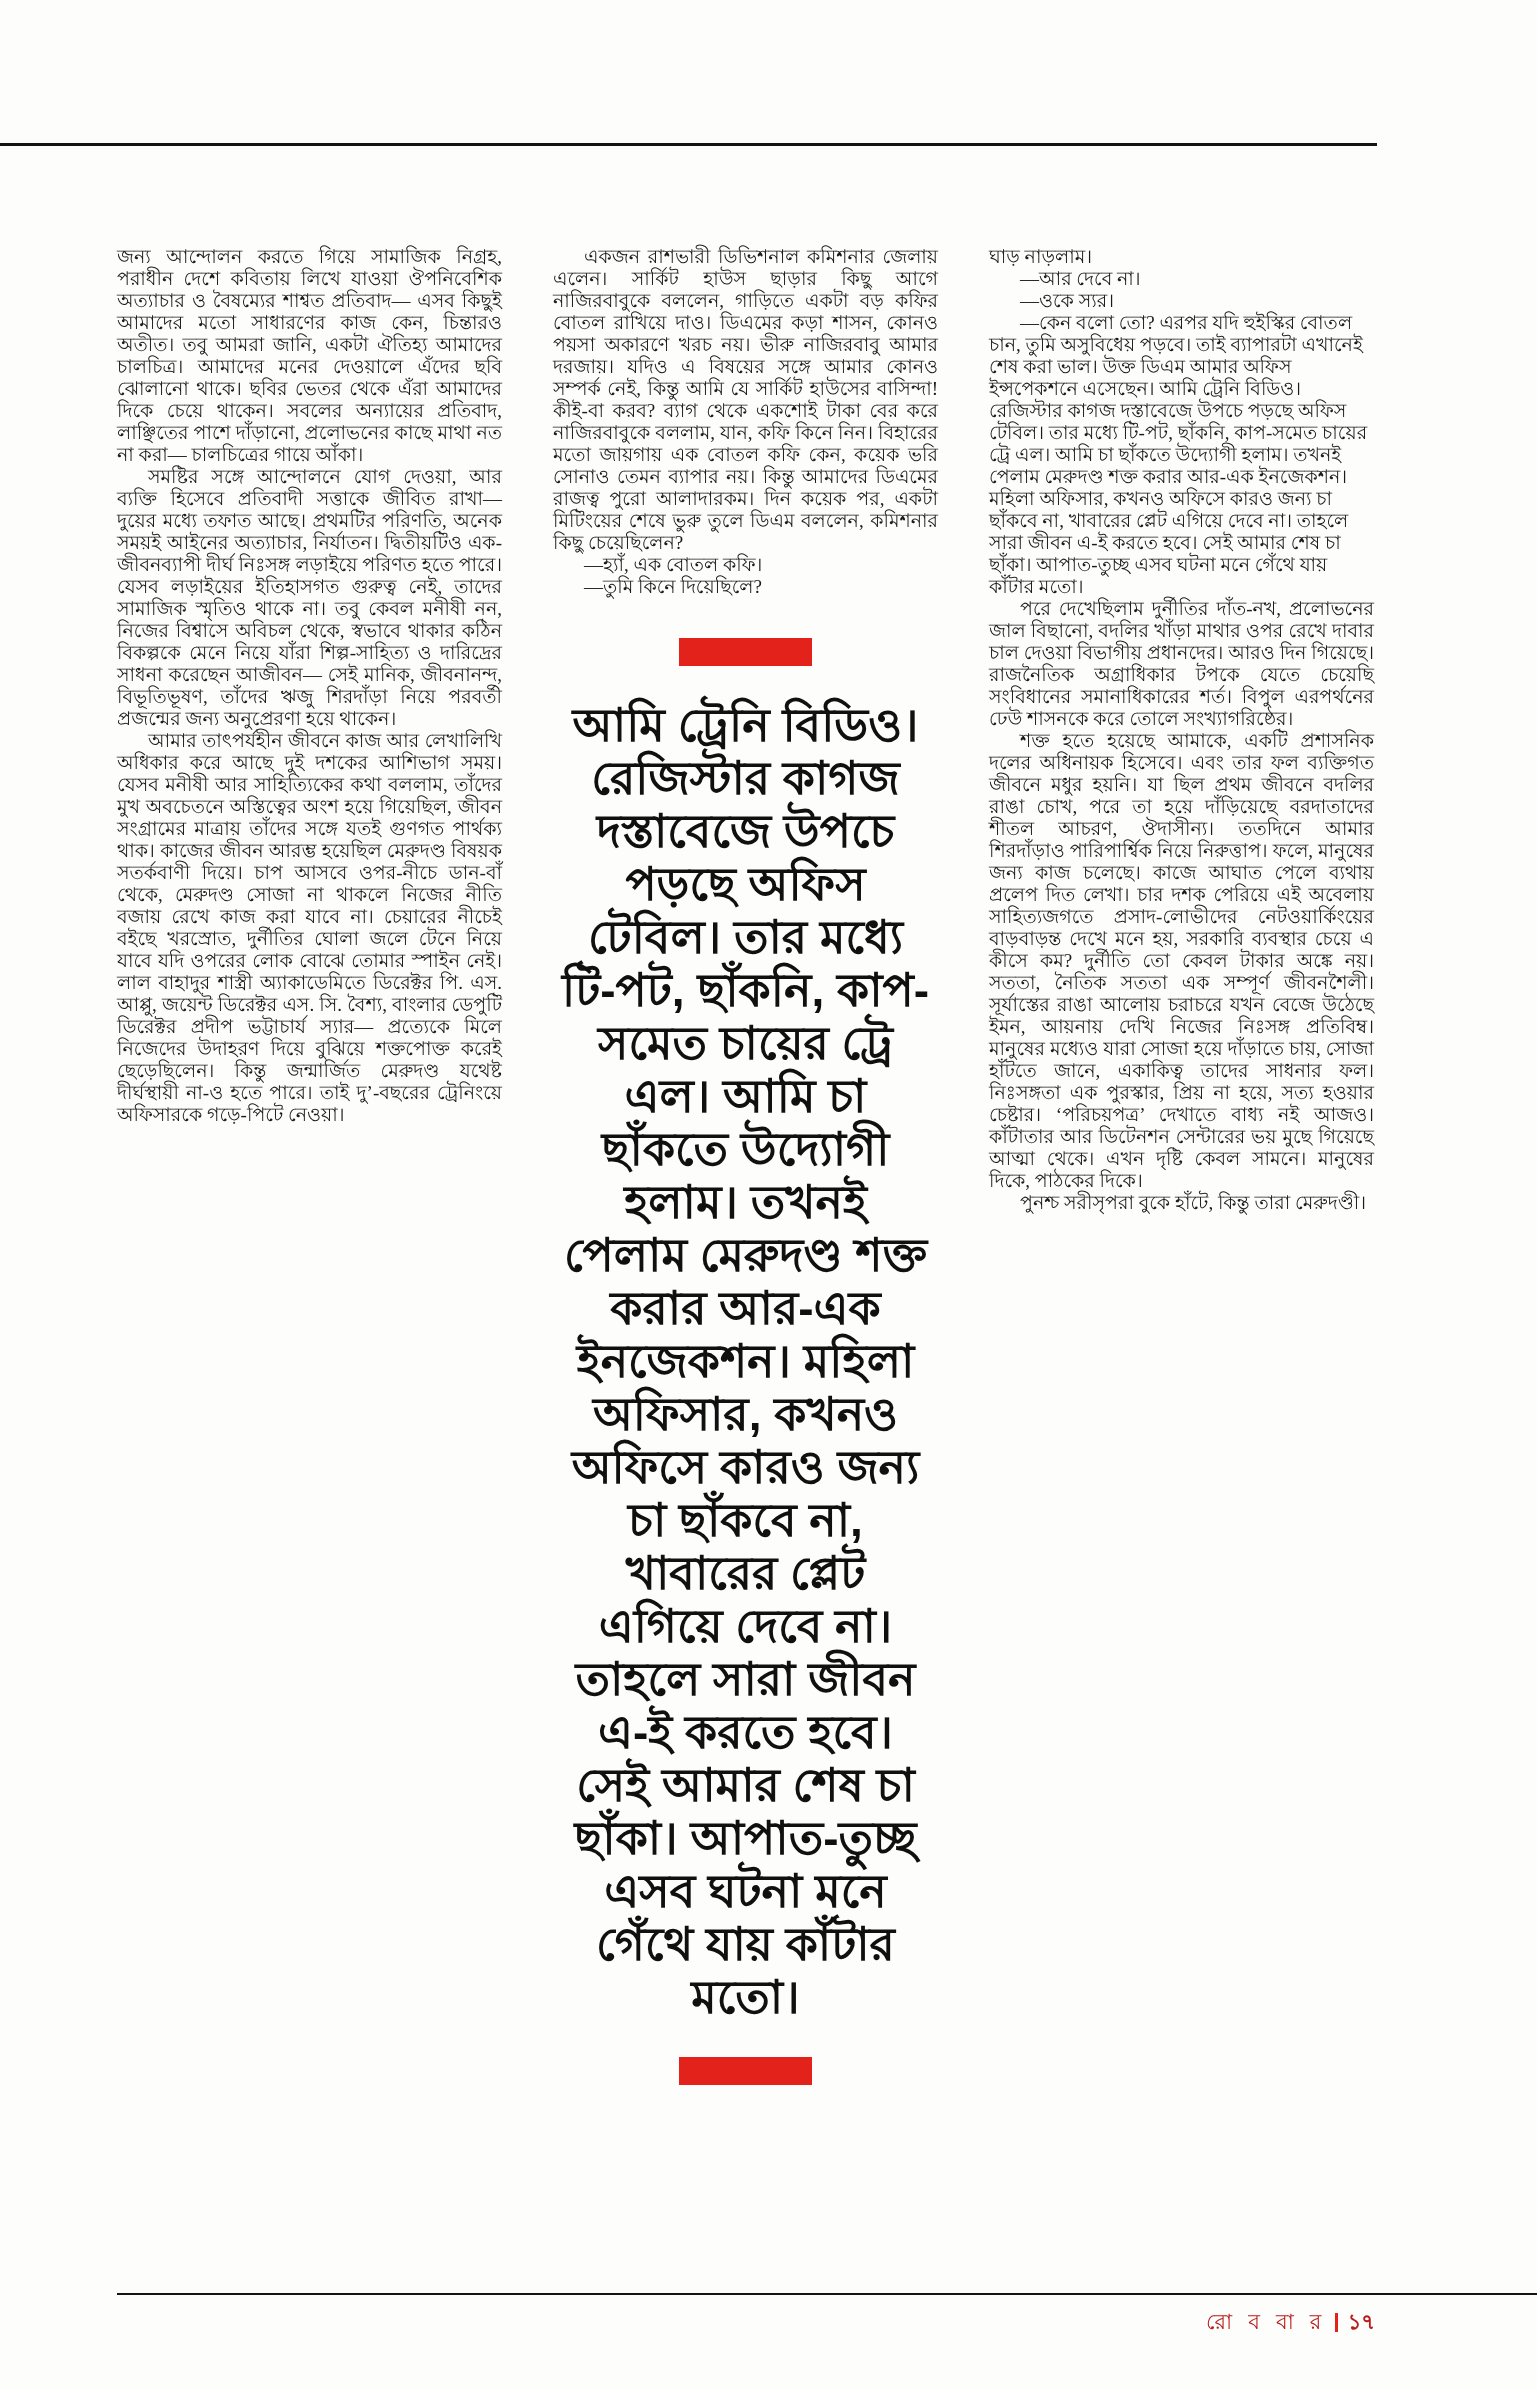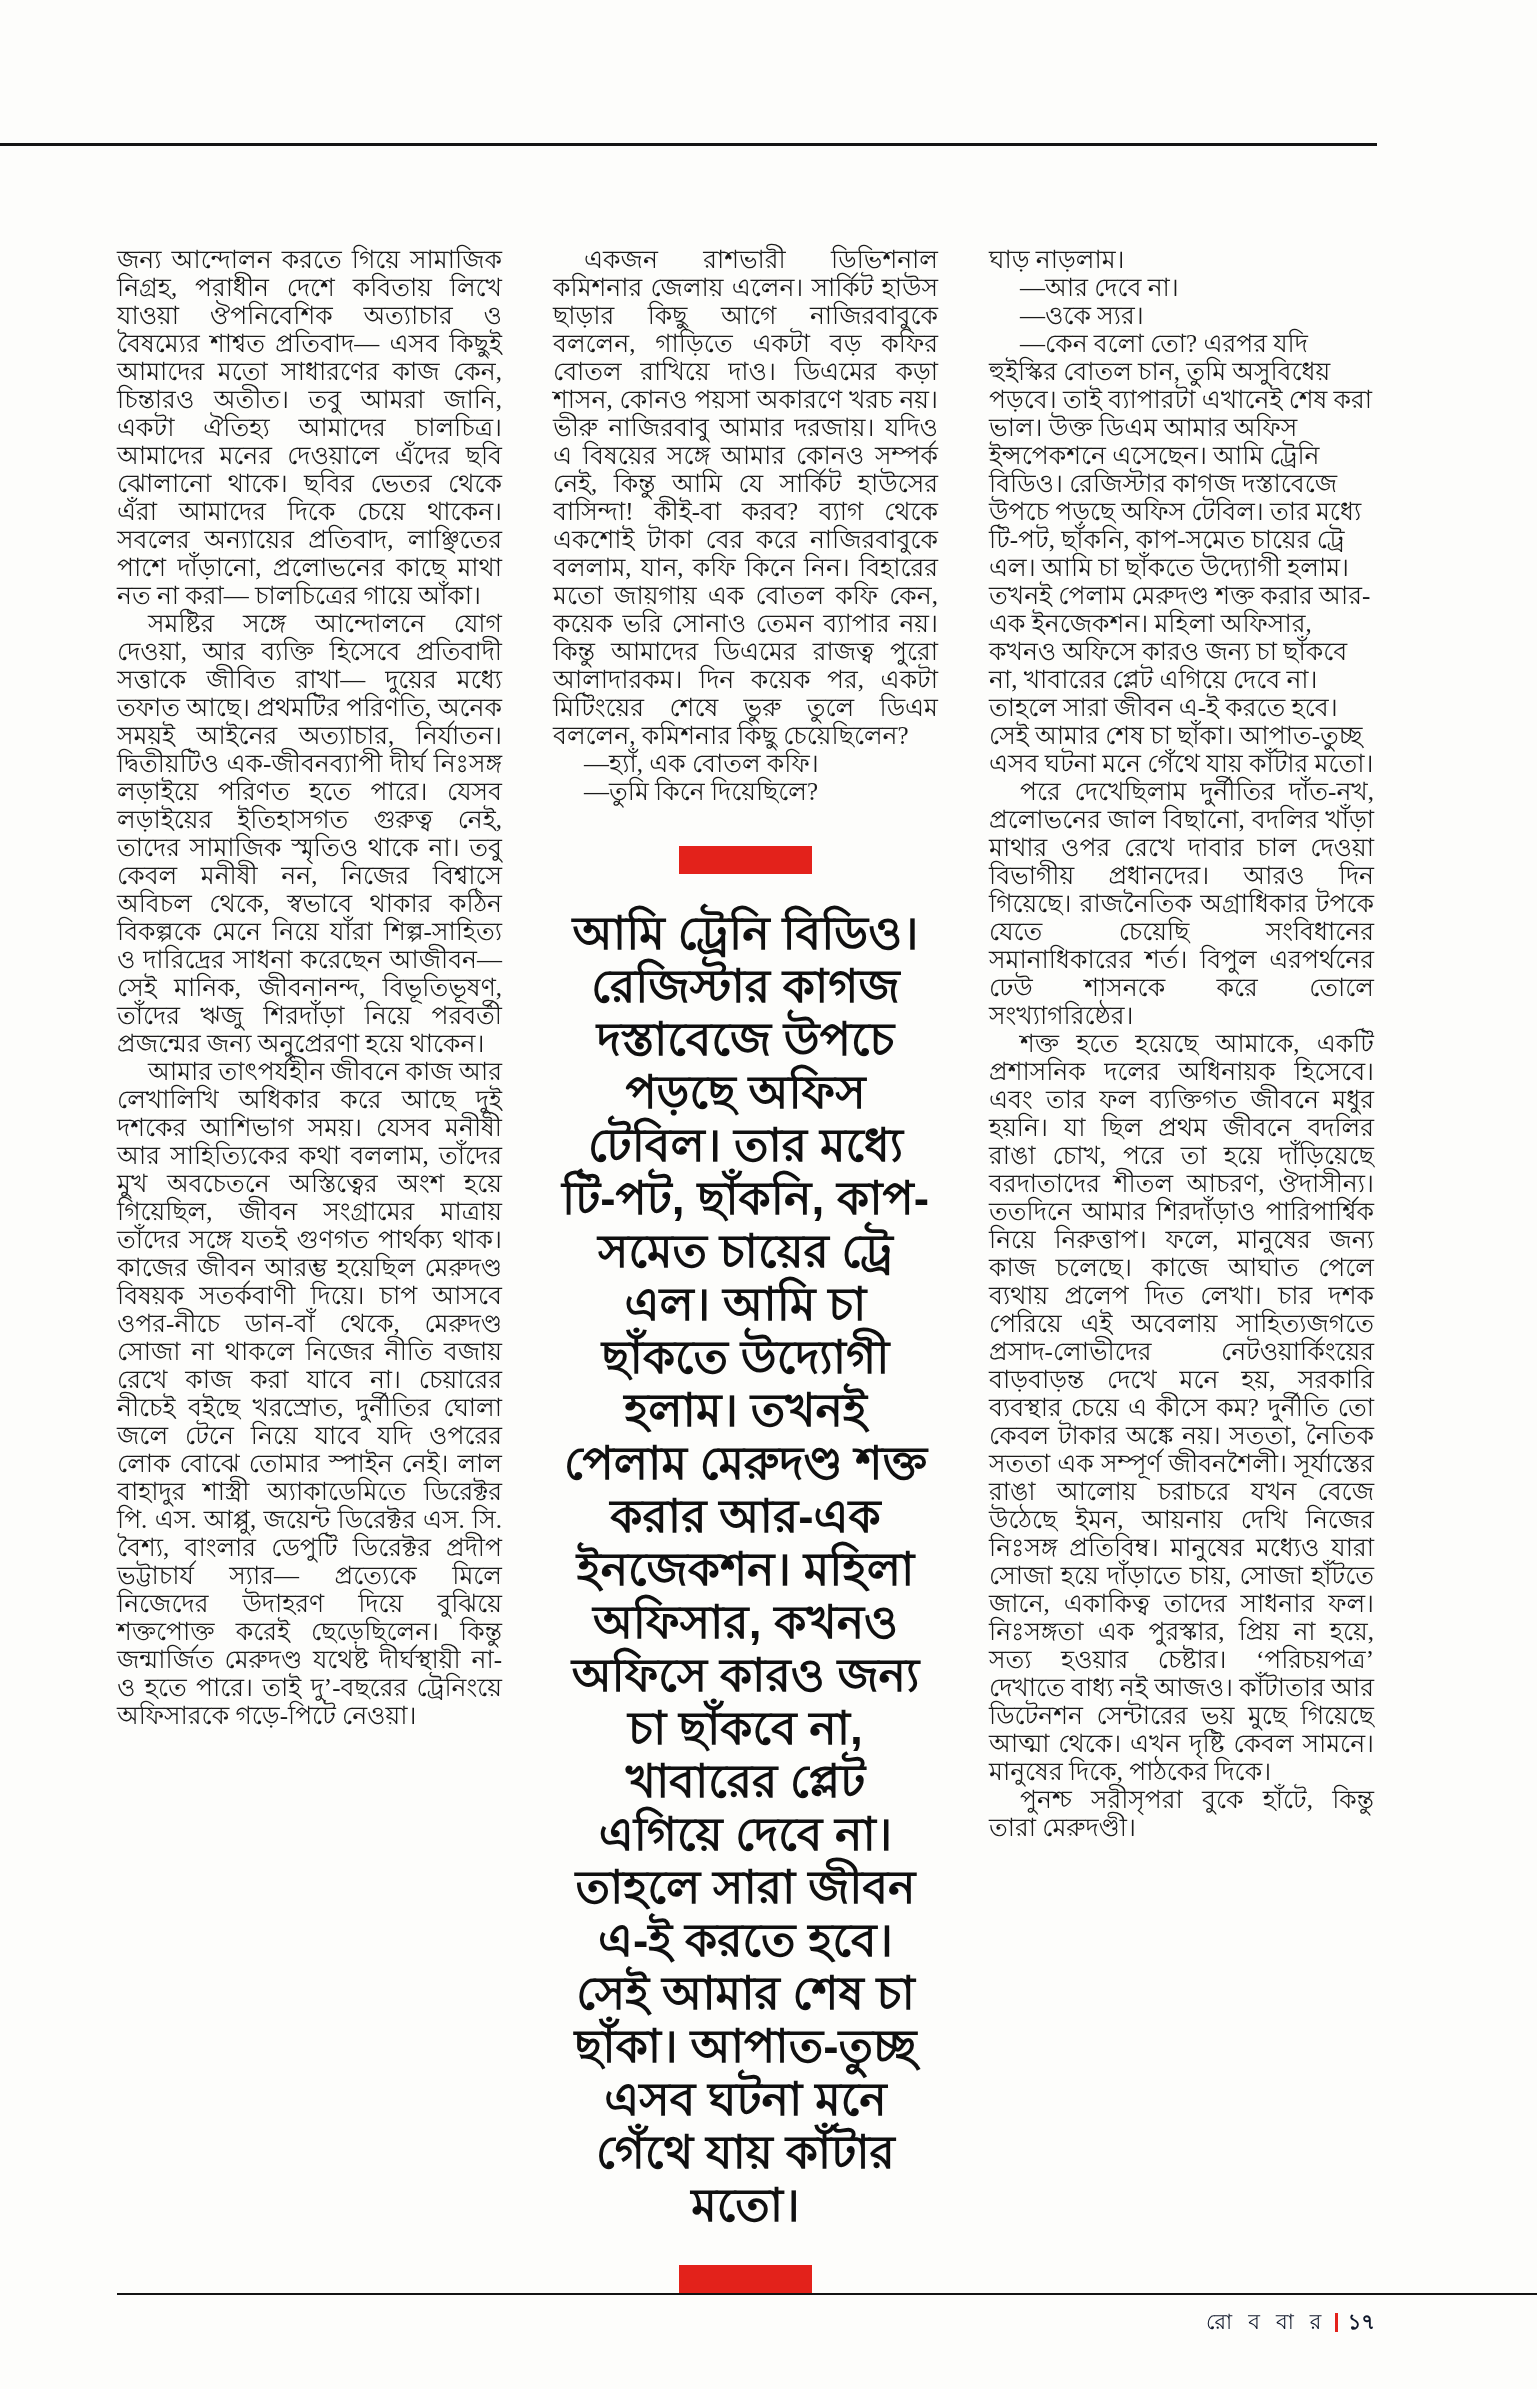--- a/index.html
+++ b/index.html
@@ -8,35 +8,35 @@
          font-family:"Liberation Serif", "DejaVu Serif", serif; color:#1b1b1b; }
 
   .page { position:absolute; inset:0; background:#fdfdfb; }
 
   .top-rule { position:absolute; top:143px; left:0; width:1377px; height:3.1px; background:#141414; }
 
   .content { position:absolute; top:246px; left:117px; width:1258px;
              display:flex; gap:51px; }
   .col { width:385px; }
 
-  p.para { font-size:25px; line-height:28px; text-align:justify; color:#1b1b1b; }
+  p.para { font-size:19px; line-height:22px; text-align:justify; color:#1b1b1b; }
   p.para.indent { text-indent:31px; }
   p.para.dialog { text-indent:31px; text-align:left; }
   p.para strong { font-weight:400; }
 
   .pull-quote { margin-top:40px; }
   .pq-bar { width:133px; height:28px; margin:0 auto; background:#e3221b; }
   .pq-text { font-family:"Liberation Sans", "DejaVu Sans", sans-serif;
              font-weight:700; font-size:46px; line-height:53px;
              text-align:center; color:#101010; margin:33px 4.7px; }
 
   .bottom-rule { position:absolute; top:2293px; left:117px; width:1421px; height:2.3px; background:#141414; }
 
   .footer { position:absolute; top:2306px; left:117px; width:1258px;
-            text-align:right; font-size:21px; color:#0f172a; white-space:nowrap; }
+            text-align:right; font-size:21px; color:#b91c1c; white-space:nowrap; }
   .footer .brand { letter-spacing:5.4px; }
   .footer .red-sep { display:inline-block; width:3.9px; height:19.4px; background:#e3221b;
                      margin:0 9.3px 0 7.8px; vertical-align:-3.1px; }
   .footer .page-num { font-weight:700; }
 </style>
 </head>
 <body>
 
 <div class="page">
 

